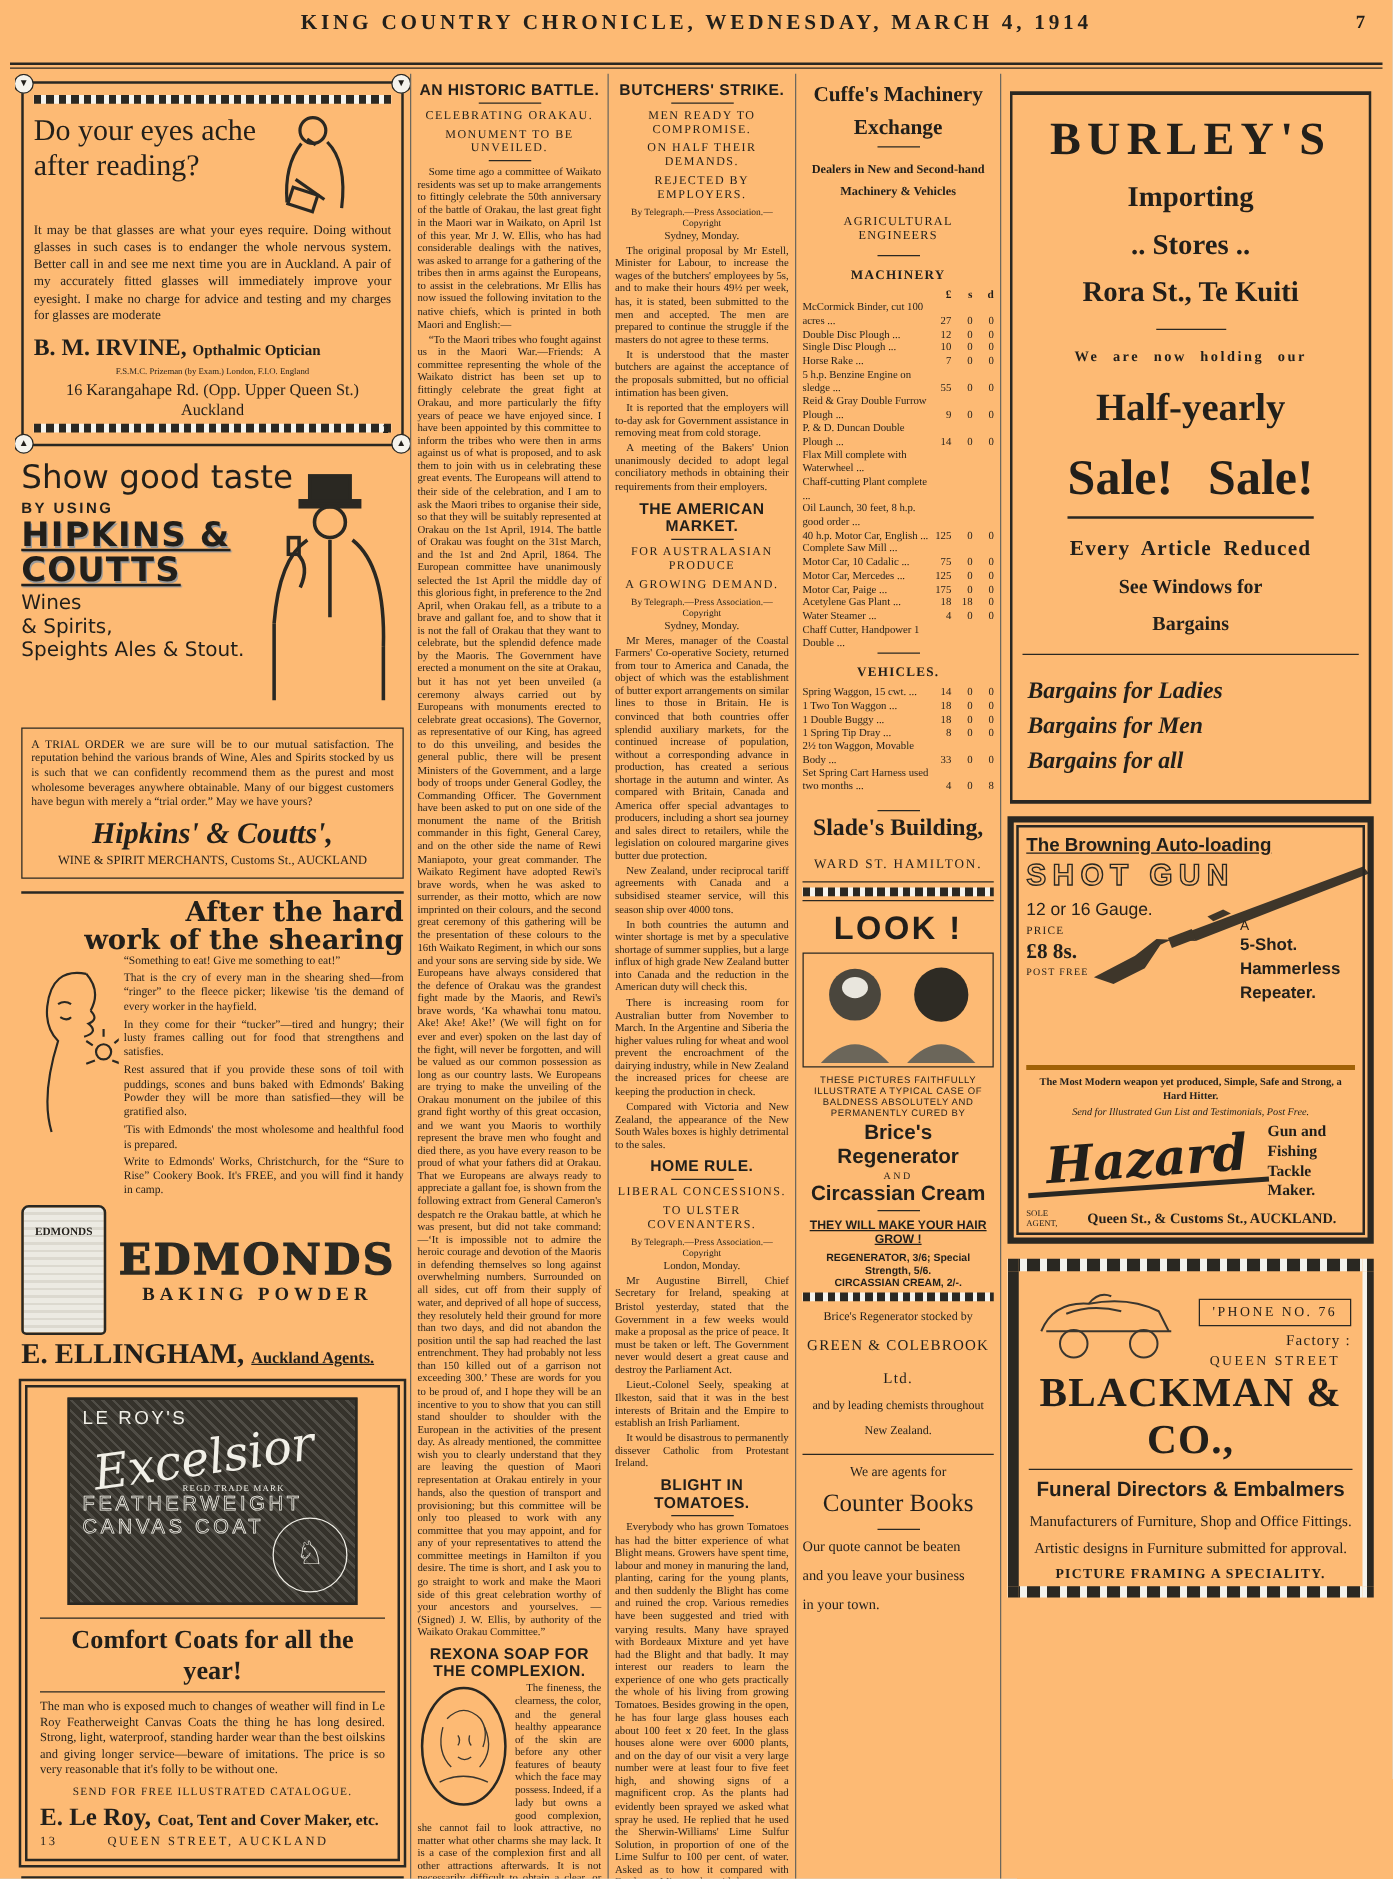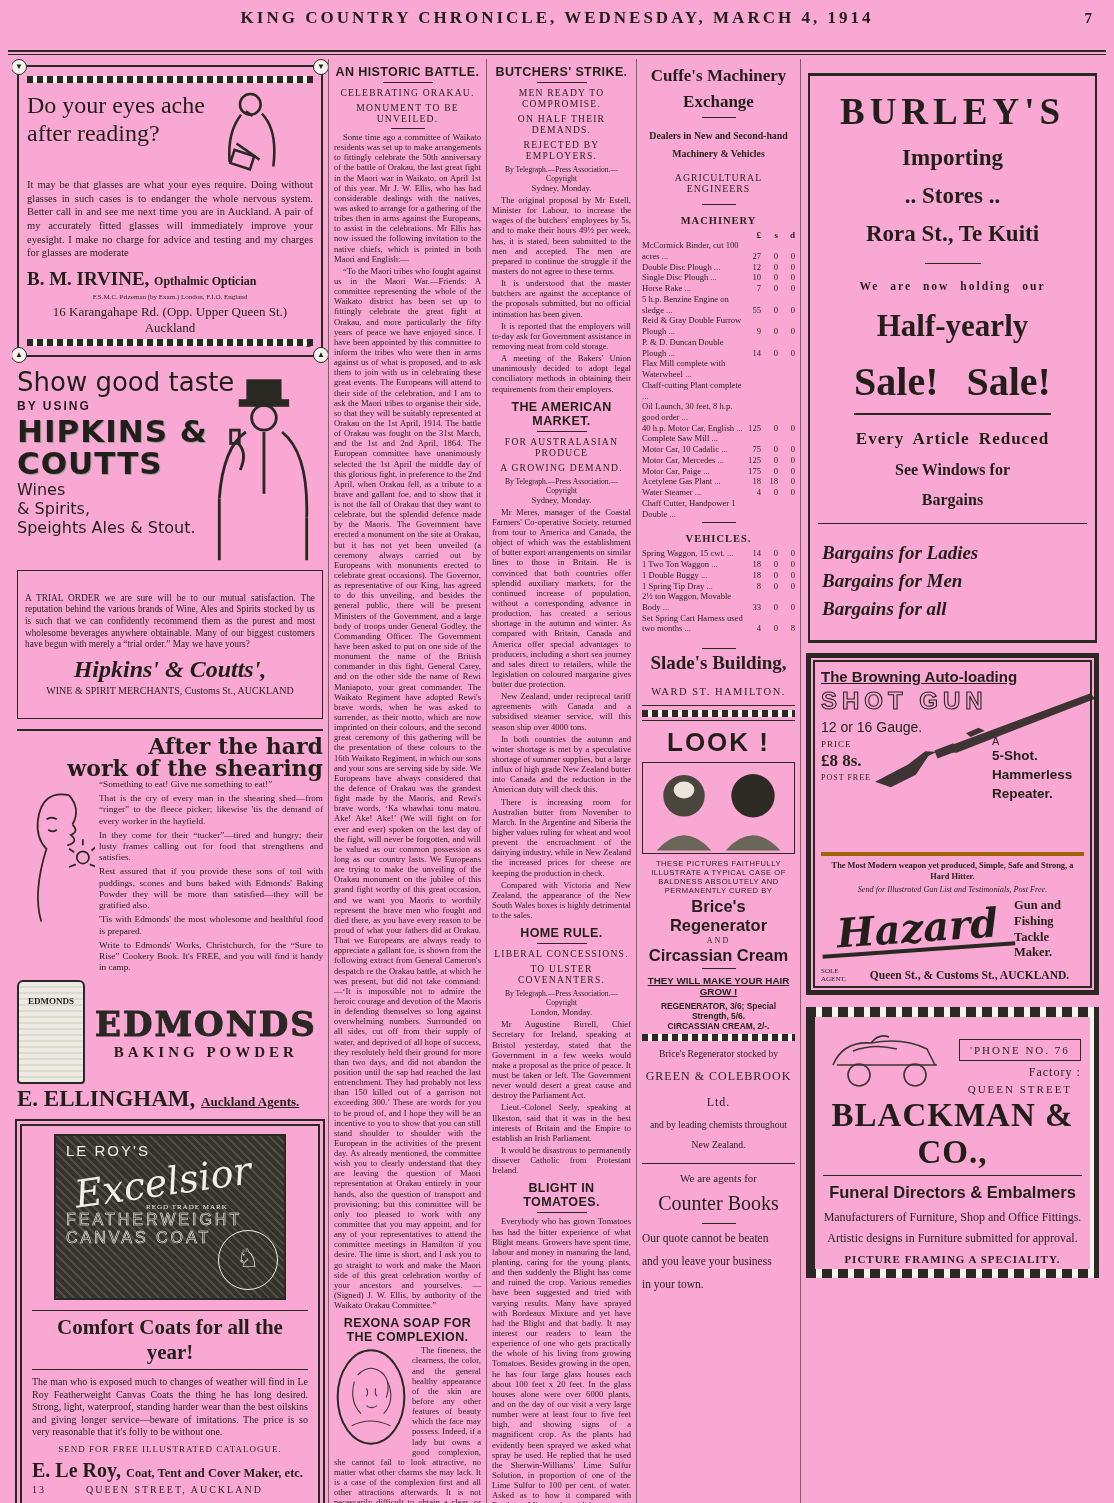--- a/index.html
+++ b/index.html
@@ -1,16 +1,16 @@
 <!DOCTYPE html>
 <html><head>
 <meta charset="utf-8">
 <style>
   html,body{margin:0;padding:0;background:#d9d6cf;}
-  .page{position:relative;width:1114px;height:1503px;margin:0 auto;background:#f9a8d4;color:#221f1a;
+  .page{position:relative;width:1114px;height:1503px;margin:0 auto;background:#fdba74;color:#221f1a;
         font-family:"Liberation Serif","DejaVu Serif",serif;overflow:hidden;}
   
   .masthead{position:relative;height:40px;padding-top:8px;}
   .masthead-title{text-align:center;font-size:17px;letter-spacing:3px;font-weight:bold;}
   .masthead-page{position:absolute;right:22px;top:10px;font-size:15px;font-weight:bold;}
   .mast-rule{border-top:2px solid #2a2822;border-bottom:1px solid #2a2822;height:2px;margin:2px 8px 0 8px;}
   
   .columns{display:grid;grid-template-columns:316px 158px 150px 164px 1fr;
            padding:4px 10px 0 12px;height:1445px;overflow:hidden;}
   .col{overflow:hidden;padding:0 5px;}
@@ -35,25 +35,25 @@
   .irvine .body{font-size:10.5px;line-height:1.3;text-align:justify;}
   .irvine .name{font-size:19px;font-weight:bold;margin-top:8px;}
   .irvine .name small{font-size:12px;font-weight:bold;}
   .irvine .cred{font-size:7px;text-align:center;margin-top:3px;}
   .irvine .addr{font-size:13px;text-align:center;margin-top:3px;}
   .irvine .cnum{position:absolute;right:10px;bottom:6px;font-size:10px;}
   .hipkins{margin:10px 0 6px;}
   .hipkins-top{position:relative;min-height:195px;}
   .hip-tag1{font-size:26px;font-family:"DejaVu Sans",sans-serif;}
   .hip-tag2{font-size:12px;font-weight:bold;letter-spacing:2px;font-family:"Liberation Sans",sans-serif;margin:2px 0;}
-  .hip-brand{font-size:31px;font-weight:bold;font-family:"DejaVu Sans",sans-serif;letter-spacing:1px;
-             width:200px;line-height:1.05;text-shadow:1px 1px 0 #999;}
+  .hip-brand{font-size:27px;font-weight:bold;font-family:"DejaVu Sans",sans-serif;letter-spacing:1px;
+             width:200px;line-height:1.05;text-shadow:1px 1px 0 #999;text-decoration:underline;}
   .hip-man{position:absolute;right:0;top:8px;}
   .hip-products div{font-size:16px;font-family:"DejaVu Sans",sans-serif;line-height:1.2;}
-  .hip-body{border:1.5px solid #2a2822;padding:22px 7px;margin-top:8px;}
+  .hip-body{border:1.5px solid #2a2822;padding:8px 7px;margin-top:20px;}
   .hip-body p{font-size:9.3px;line-height:1.25;text-align:justify;margin:0;}
   .hip-sig{font-size:24px;font-weight:bold;font-style:italic;text-align:center;margin:5px 0 2px;}
   .hip-foot{font-size:10px;text-align:center;}
   .edmonds{border-top:2px solid #2a2822;margin-top:10px;padding-top:4px;}
   .ed-head{font-size:22px;line-height:1.0;text-align:right;font-family:"DejaVu Serif",serif;font-weight:bold;}
   .ed-row{display:flex;gap:4px;}
   .ed-face{flex:0 0 78px;}
   .ed-paras p{font-size:9.2px;line-height:1.22;text-align:justify;margin:0 0 3px;}
   .ed-logo-row{display:flex;align-items:center;gap:10px;margin:4px 0 2px;}
   .ed-tin{width:64px;height:86px;border:2px solid #2a2822;border-radius:6px 6px 4px 4px;

